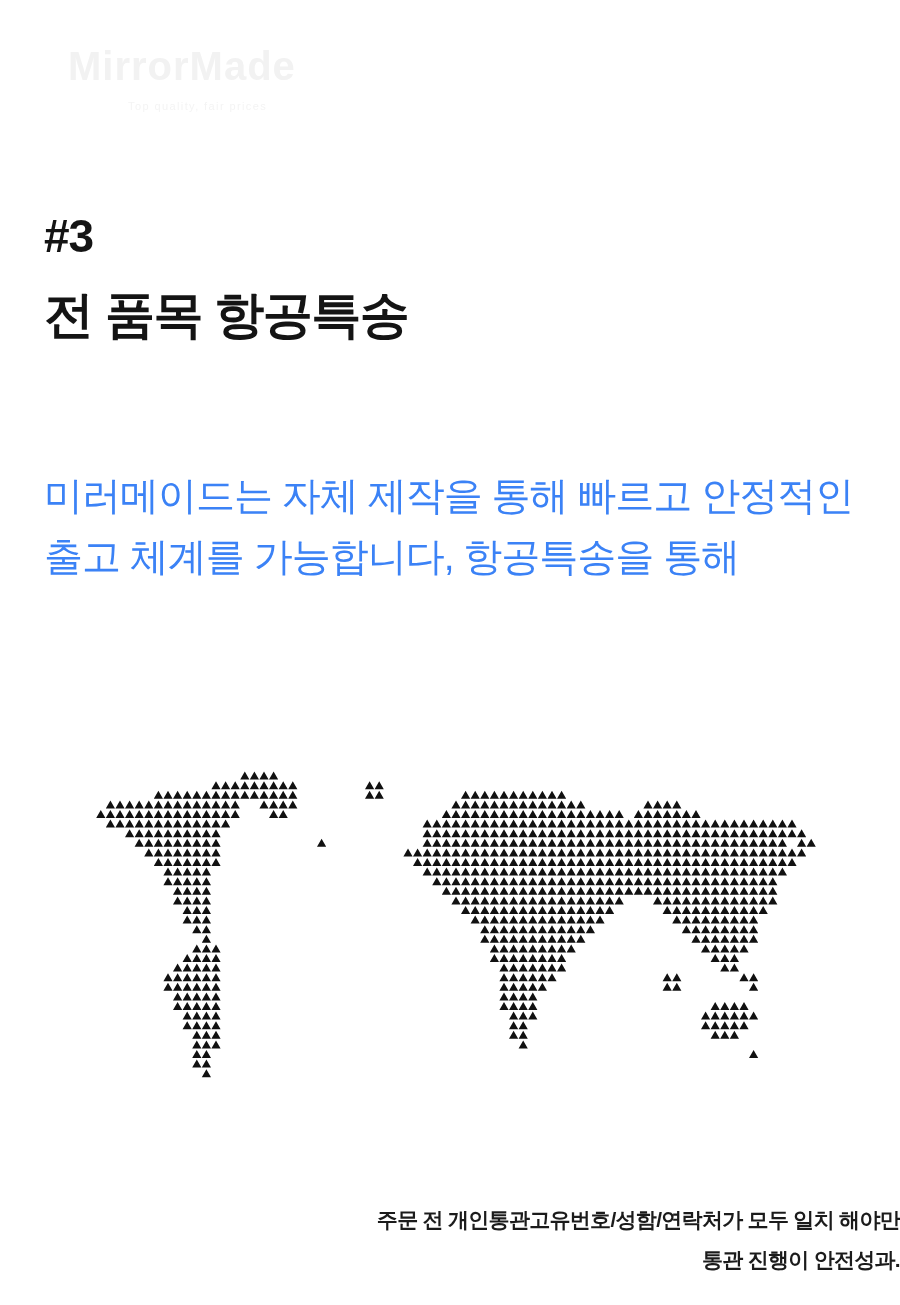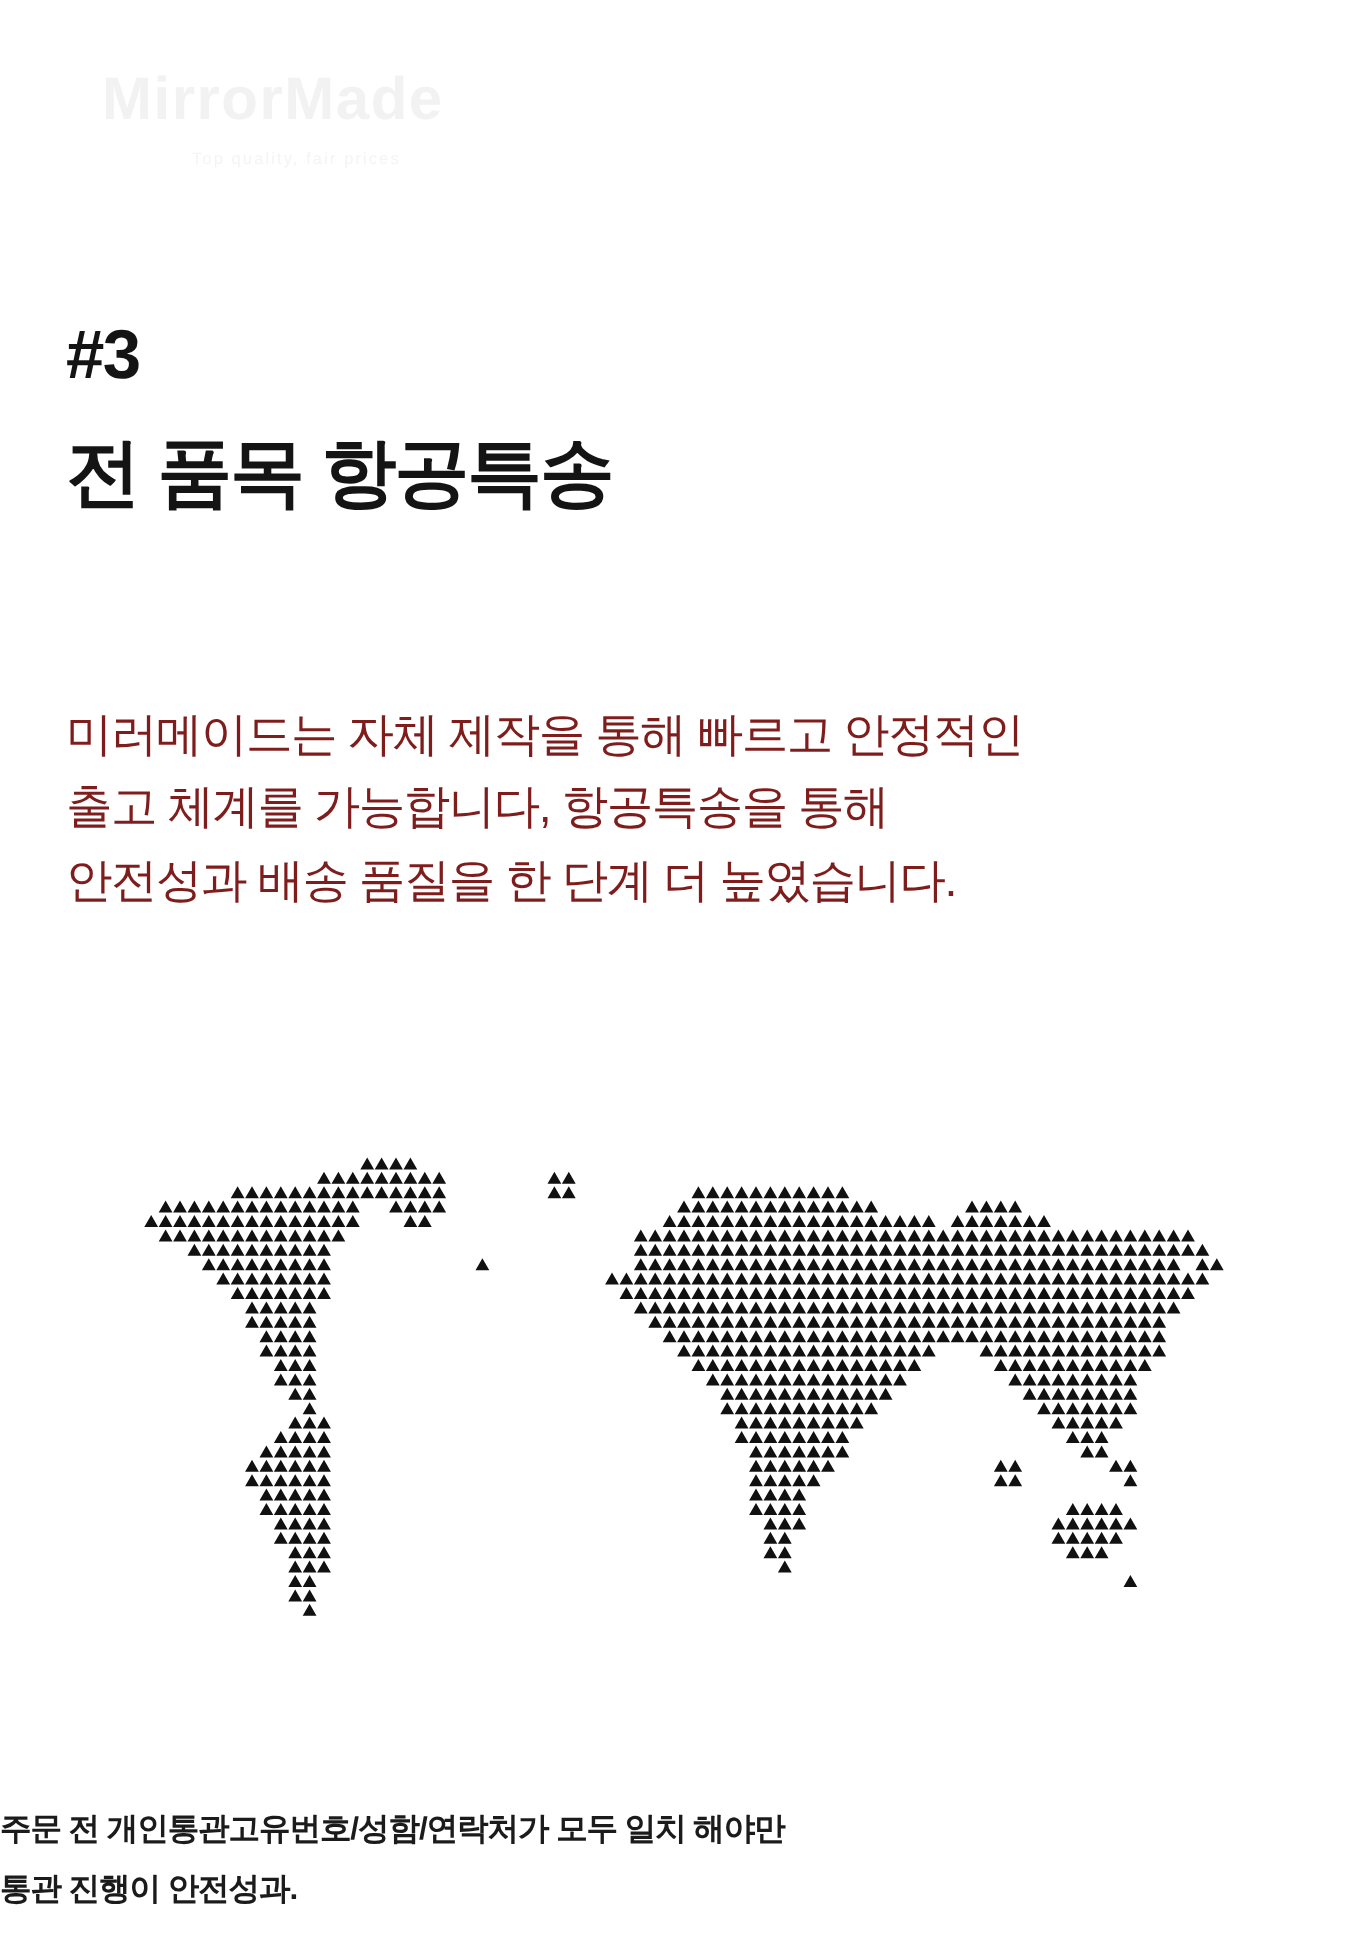--- a/index.html
+++ b/index.html
@@ -67,25 +67,25 @@
   }
 
   
   .body-block {
     position: absolute;
     top: 466px;
     left: 44px;
     width: 820px;
   }
   .body-line {
-    font-size: 31px;
+    font-size: 39px;
     font-weight: 500;
     line-height: 1.56;
     letter-spacing: -1px;
-    color: #7f1d1d;
+    color: #3b82f6;
     white-space: nowrap;
   }
 
   
   .map-wrap {
     position: absolute;
     top: 742px;
     left: 0;
     width: 900px;
     height: 410px;
@@ -95,21 +95,21 @@
     width: 900px;
     height: 410px;
   }
 
   
   .footer-note {
     position: absolute;
     top: 1200px;
     left: 0;
     width: 900px;
-    text-align: left;
+    text-align: right;
   }
   .footer-line {
     font-size: 21px;
     font-weight: 600;
     line-height: 1.9;
     letter-spacing: -0.7px;
     color: #1b1b1b;
   }
 </style>
 </head>
@@ -121,21 +121,20 @@
 </div>
 
 <div class="heading-block">
   <div class="heading-number">#3</div>
   <div class="heading-title">전 품목 항공특송</div>
 </div>
 
 <div class="body-block">
   <div class="body-line">미러메이드는 자체 제작을 통해 빠르고 안정적인</div>
   <div class="body-line">출고 체계를 가능합니다, 항공특송을 통해</div>
-  <div class="body-line">안전성과 배송 품질을 한 단계 더 높였습니다.</div>
 </div>
 
 <div class="map-wrap">
   <svg class="map-svg" viewBox="0 0 900 410">
     <defs>
       <g id="tri">
           <path d="M0 0 L5 9 L-5 9 Z"></path>
         </g>
     </defs>
     <g id="map-dots" fill="#111111">

